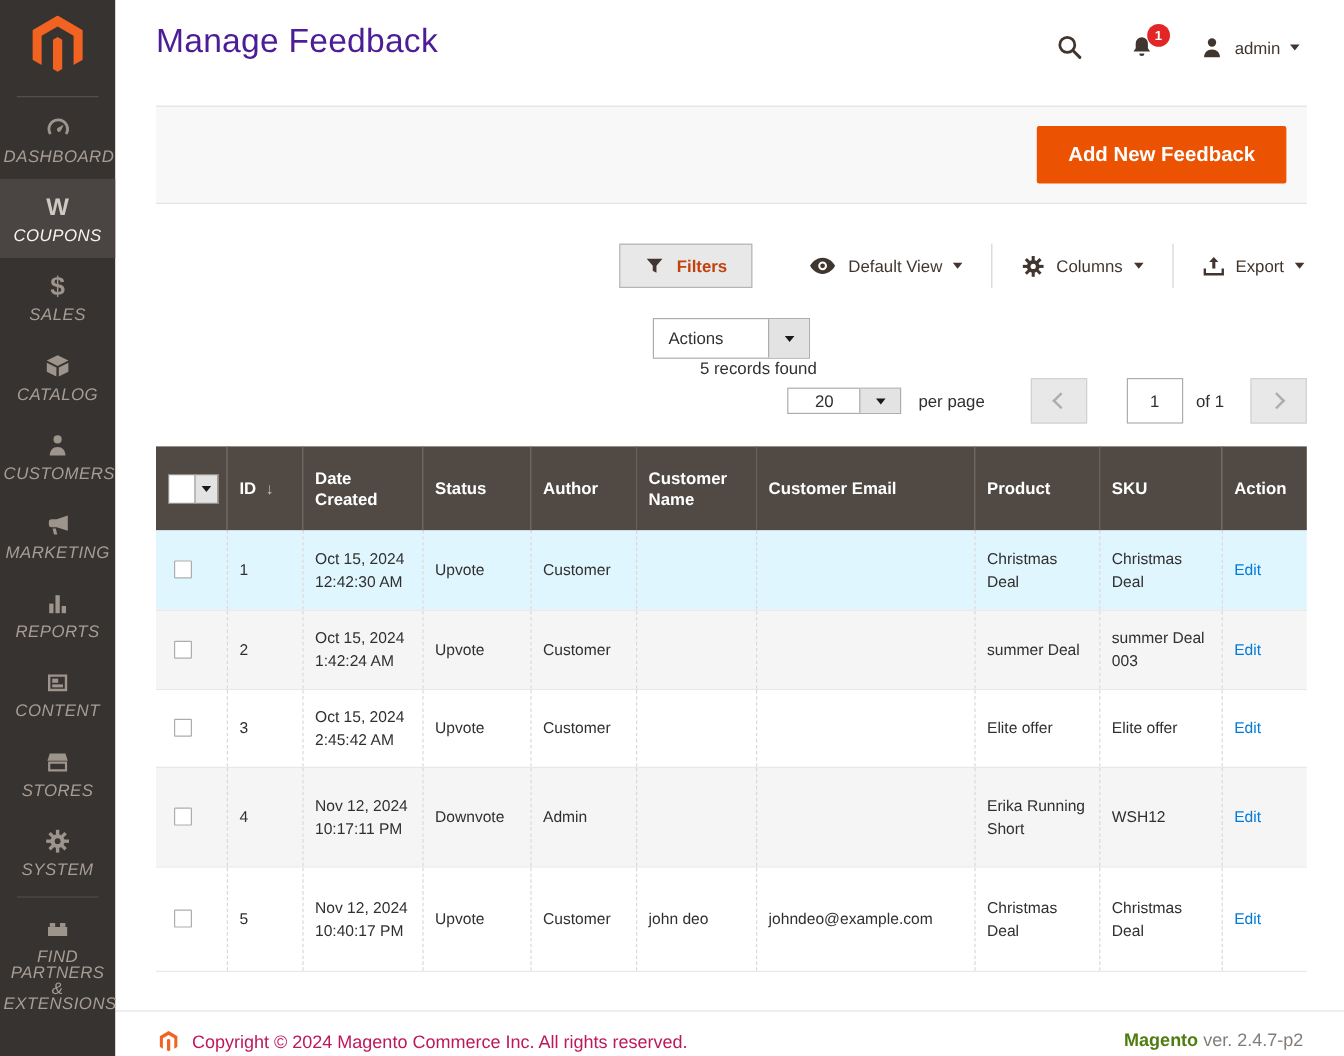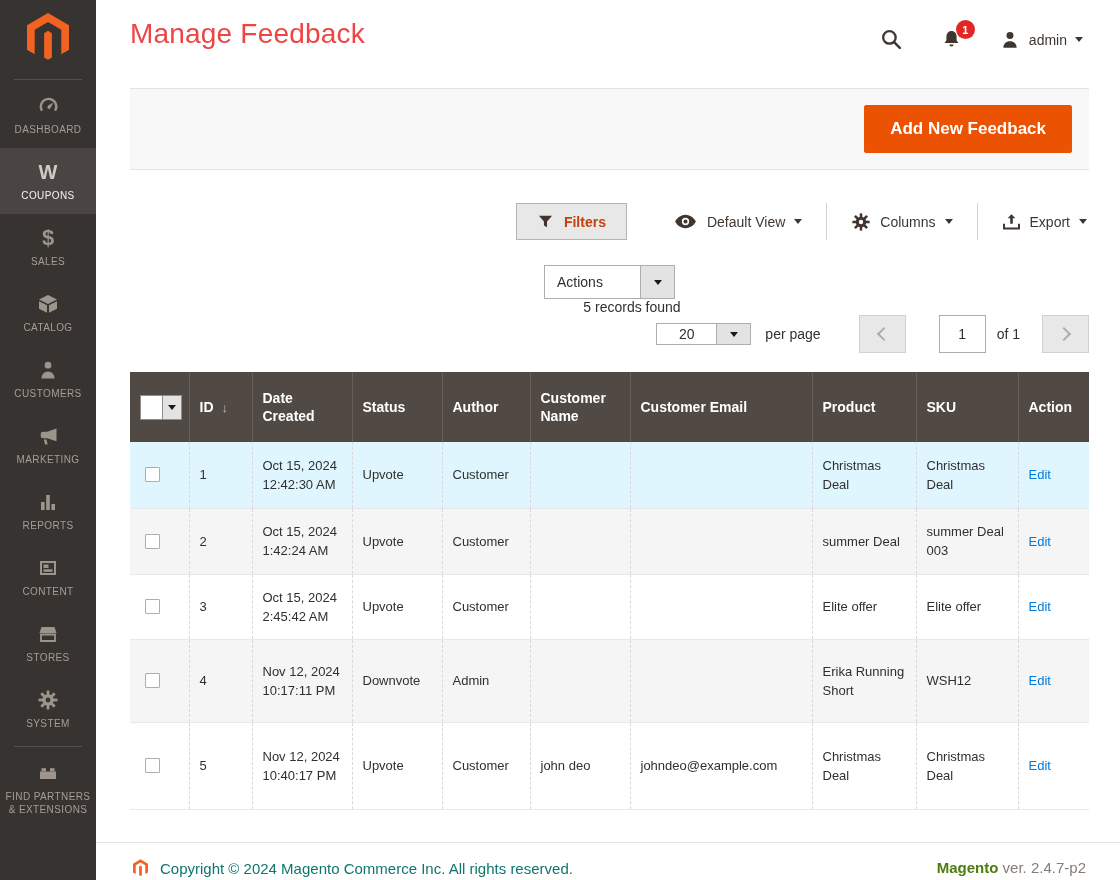--- a/index.html
+++ b/index.html
@@ -5,31 +5,31 @@
   * { margin:0; padding:0; box-sizing:border-box; }
   html,body { width:1120px; height:880px; overflow:hidden; }
   body { font-family:"Liberation Sans", sans-serif; background:#fff; color:#303030; position:relative; }
 
   
   .sidebar { position:absolute; left:0; top:0; bottom:0; width:96px; background:#373330; z-index:5; }
   .logo-wrap { padding:13px 0 9px; text-align:center; }
   .side-divider { border-top:1px solid rgba(255,255,255,.14); margin:4px 14px 2px; }
   .nav-item { padding:11px 3px 12px; text-align:center; color:#a79d95; cursor:pointer; }
   .nav-item .nav-icon { height:25px; display:flex; align-items:center; justify-content:center; color:#9d948b; }
-  .nav-item .nav-label { display:block; font-size:10px; letter-spacing:.4px; margin-top:5px; line-height:13px; }
+  .nav-item .nav-label { display:block; font-size:14px; letter-spacing:.4px; margin-top:5px; line-height:13px;font-style:italic; }
   .nav-item.active { background:#4a4542; color:#f7f3ef; }
   .nav-item.active .nav-icon { color:#cfc9c3; }
   .nav-icon svg { fill:currentColor; }
   .glyph-icon { font-weight:700; font-size:20px; line-height:22px; }
 
   
   .main { margin-left:96px; width:1024px; padding:0 31px 0 34px; }
 
   .page-header { height:88px; padding-top:18px; display:flex; justify-content:space-between; align-items:flex-start; }
-  .page-title { font-size:28px; font-weight:400; color:#ef4444; letter-spacing:.2px; }
+  .page-title { font-size:28px; font-weight:400; color:#4c1d95; letter-spacing:.2px; }
   .header-actions { display:flex; align-items:center; gap:36px; margin-top:9px; padding-right:6px; color:#41362f; }
   .icon-btn { position:relative; display:flex; align-items:center; cursor:pointer; }
   .icon-btn svg { fill:currentColor; }
   .badge { position:absolute; top:-8px; right:-12px; min-width:19px; height:19px; border-radius:10px; background:#e22626; color:#fff; font-size:11px; font-weight:700; display:flex; align-items:center; justify-content:center; padding:0 4px; }
   .admin-menu { display:flex; align-items:center; gap:8px; cursor:pointer; }
   .admin-name { font-size:14px; color:#41362f; }
   .caret { width:0; height:0; border-left:4px solid transparent; border-right:4px solid transparent; border-top:5px solid #41362f; }
 
   .action-band { height:82px; background:#f8f8f8; border-top:1px solid #e3e3e3; border-bottom:1px solid #e3e3e3; display:flex; justify-content:flex-end; align-items:center; }
   .add-btn { background:#eb5202; border:1px solid #eb5202; border-radius:2px; color:#fff; font-family:"Liberation Sans",sans-serif; font-size:17px; font-weight:700; height:48px; padding:0 25px; margin-right:17px; cursor:pointer; }
@@ -71,21 +71,21 @@
   .sort-arrow { font-size:13px; color:#c2bab2; margin-left:8px; font-weight:400; }
   .header-cb { display:inline-flex; height:25px; vertical-align:middle; cursor:pointer; }
   .header-cb .hb-box { width:23px; background:#fff; border:1px solid #948d87; }
   .header-cb .hb-dd { width:19px; background:#e3e3e3; border:1px solid #948d87; border-left:none; display:flex; align-items:center; justify-content:center; }
   .hb-caret { width:0; height:0; border-left:4px solid transparent; border-right:4px solid transparent; border-top:5px solid #1a1a1a; }
   .row-cb { width:15px; height:15px; background:#fff; border:1px solid #adadad; border-radius:1px; margin-left:5px; cursor:pointer; }
   .edit-link { color:#007bdb; text-decoration:none; cursor:pointer; }
 
   
   .footer { position:absolute; left:96px; right:0; top:842px; border-top:1px solid #e3e3e3; padding:16px 34px 0 37px; display:flex; justify-content:space-between; align-items:flex-start; background:#fff; }
-  .footer-left { display:flex; align-items:center; gap:12px; font-size:15px; color:#0f766e; }
+  .footer-left { display:flex; align-items:center; gap:12px; font-size:15px; color:#be185d; }
   .footer-right { font-size:15px; color:#847d77; white-space:nowrap; }
   .footer-right b { color:#4d7c0f; }
 </style>
 </head>
 <body>
 
 <div class="sidebar">
   <div class="logo-wrap">
     <svg viewBox="0 0 24 28" width="42" height="49">
       <path fill="#f26322" d="M12 0L0 7v14l4.4 2.5V9.6L12 5.2l7.6 4.4v13.9L24 21V7L12 0z"></path>

